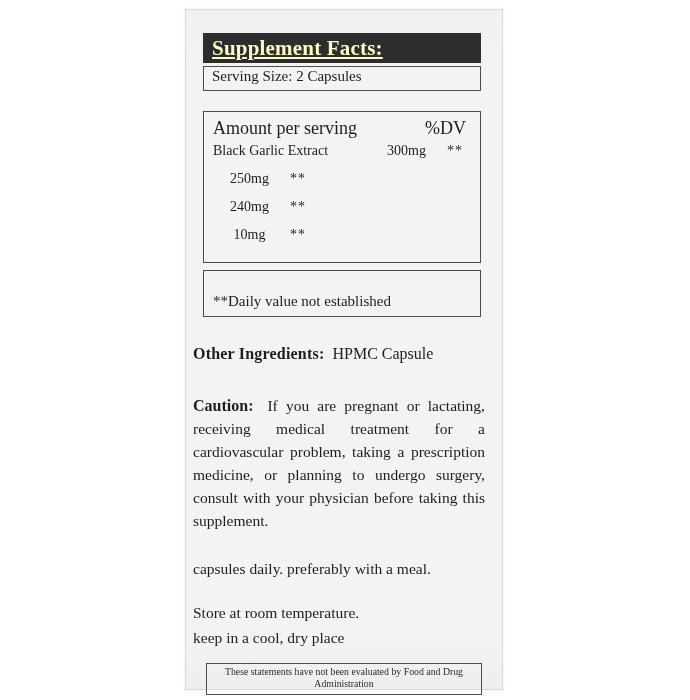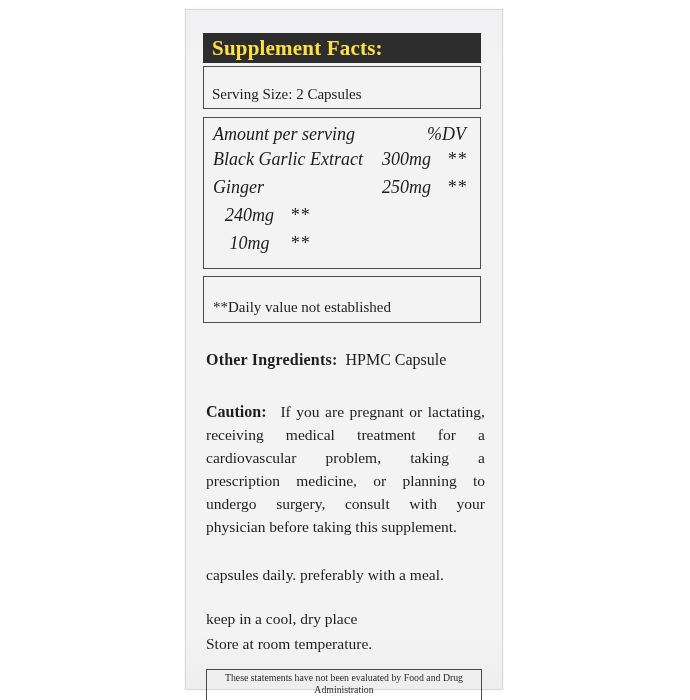--- a/index.html
+++ b/index.html
@@ -10,37 +10,37 @@
   }
   .label-panel{
     position:absolute;left:185px;top:9px;width:318px;height:681px;
     background:linear-gradient(180deg,#f0f0f2 0%,#f3f3f4 8%,#f3f3f4 92%,#eeeeef 100%);
     border:1px solid #d8d8da;
     box-shadow:0 0 4px rgba(0,0,0,0.06);
     box-sizing:border-box;
   }
   .sf-table{margin:23px 0 0 17px;width:278px;box-sizing:border-box;}
   .sf-title{
-    background:#2d2d2e;color:#fde047;font-weight:bold;font-size:21px;
+    background:#2d2d2e;color:#fef9c3;font-weight:bold;font-size:21px;
     height:30px;line-height:30px;padding-left:9px;letter-spacing:.2px;
-    box-sizing:border-box;width:278px;
+    box-sizing:border-box;width:278px;text-decoration:underline;
   }
   .sf-box{
     border:1.5px solid #4b4b4d;box-sizing:border-box;width:278px;background:transparent;
   }
-  .sf-serving{margin-top:3px;padding:18px 8px 4px 8px;font-size:15px;line-height:18.5px;}
-  .sf-amounts{margin-top:8px;padding:4px 9px 7px 9px;font-style:italic;}
+  .sf-serving{margin-top:3px;padding:0 8px 4px 8px;font-size:15px;line-height:18.5px;}
+  .sf-amounts{margin-top:20px;padding:4px 9px 7px 9px;}
   .sf-amt-header{display:flex;justify-content:space-between;align-items:baseline;
     font-size:18px;padding:2px 5px 4px 0;}
-  .sf-row{display:flex;align-items:baseline;height:28px;font-size:18px;}
+  .sf-row{display:flex;align-items:baseline;height:28px;font-size:14px;}
   .sf-row .col-name{width:157px;}
   .sf-row .col-amt{width:73px;text-align:center;}
   .sf-row .col-dv{flex:1;padding-left:4px;letter-spacing:1px;}
   .sf-footnote{margin-top:7px;padding:22px 9px 6px 9px;font-size:15px;}
-  .txt-block{margin:0 17px 0 20px;}
+  .txt-block{margin:0 17px 0 7px;}
   .other-ing{margin-top:28px;font-size:16px;}
   .other-ing b{letter-spacing:.2px;}
   .caution{margin-top:31px;font-size:15.5px;line-height:23px;text-align:justify;
     text-justify:inter-word;}
   .caution b{font-size:16px;}
   .caution .gap{display:inline-block;width:14px;}
   .directions{margin-top:24px;font-size:15.5px;line-height:25px;}
   .storage{margin-top:19px;font-size:15.5px;line-height:25px;}
   .disclaimer{
     margin:13px 0 0 20px;width:276px;border:1.5px solid #4b4b4d;box-sizing:border-box;
@@ -64,21 +64,20 @@
         <span>Amount per serving</span>
         <span>%DV</span>
       </div>
 
       <div class="sf-row">
         <span class="col-name">Black Garlic Extract</span>
         <span class="col-amt">300mg</span>
         <span class="col-dv">**</span>
       </div>
       <div class="sf-row">
-        <span class="col-name">Ginger</span>
         <span class="col-amt">250mg</span>
         <span class="col-dv">**</span>
       </div>
       <div class="sf-row">
         <span class="col-amt">240mg</span>
         <span class="col-dv">**</span>
       </div>
       <div class="sf-row">
         <span class="col-amt">10mg</span>
         <span class="col-dv">**</span>
@@ -97,22 +96,22 @@
 
   <div class="txt-block caution">
     <b>Caution:</b><span class="gap"></span><span>If you are pregnant or lactating, receiving medical treatment for a cardiovascular problem, taking a prescription medicine, or planning to undergo surgery, consult with your physician before taking this supplement.</span>
   </div>
 
   <div class="txt-block directions">
     <div>capsules daily. preferably with a meal.</div>
   </div>
 
   <div class="txt-block storage">
+    <div>Store at room temperature.</div>
     <div>keep in a cool, dry place</div>
-    <div>Store at room temperature.</div>
   </div>
 
   <div class="disclaimer">
     <div>These statements have not been evaluated by Food and Drug Administration</div>
 
   </div>
 
 </div>
 
 </body></html>

